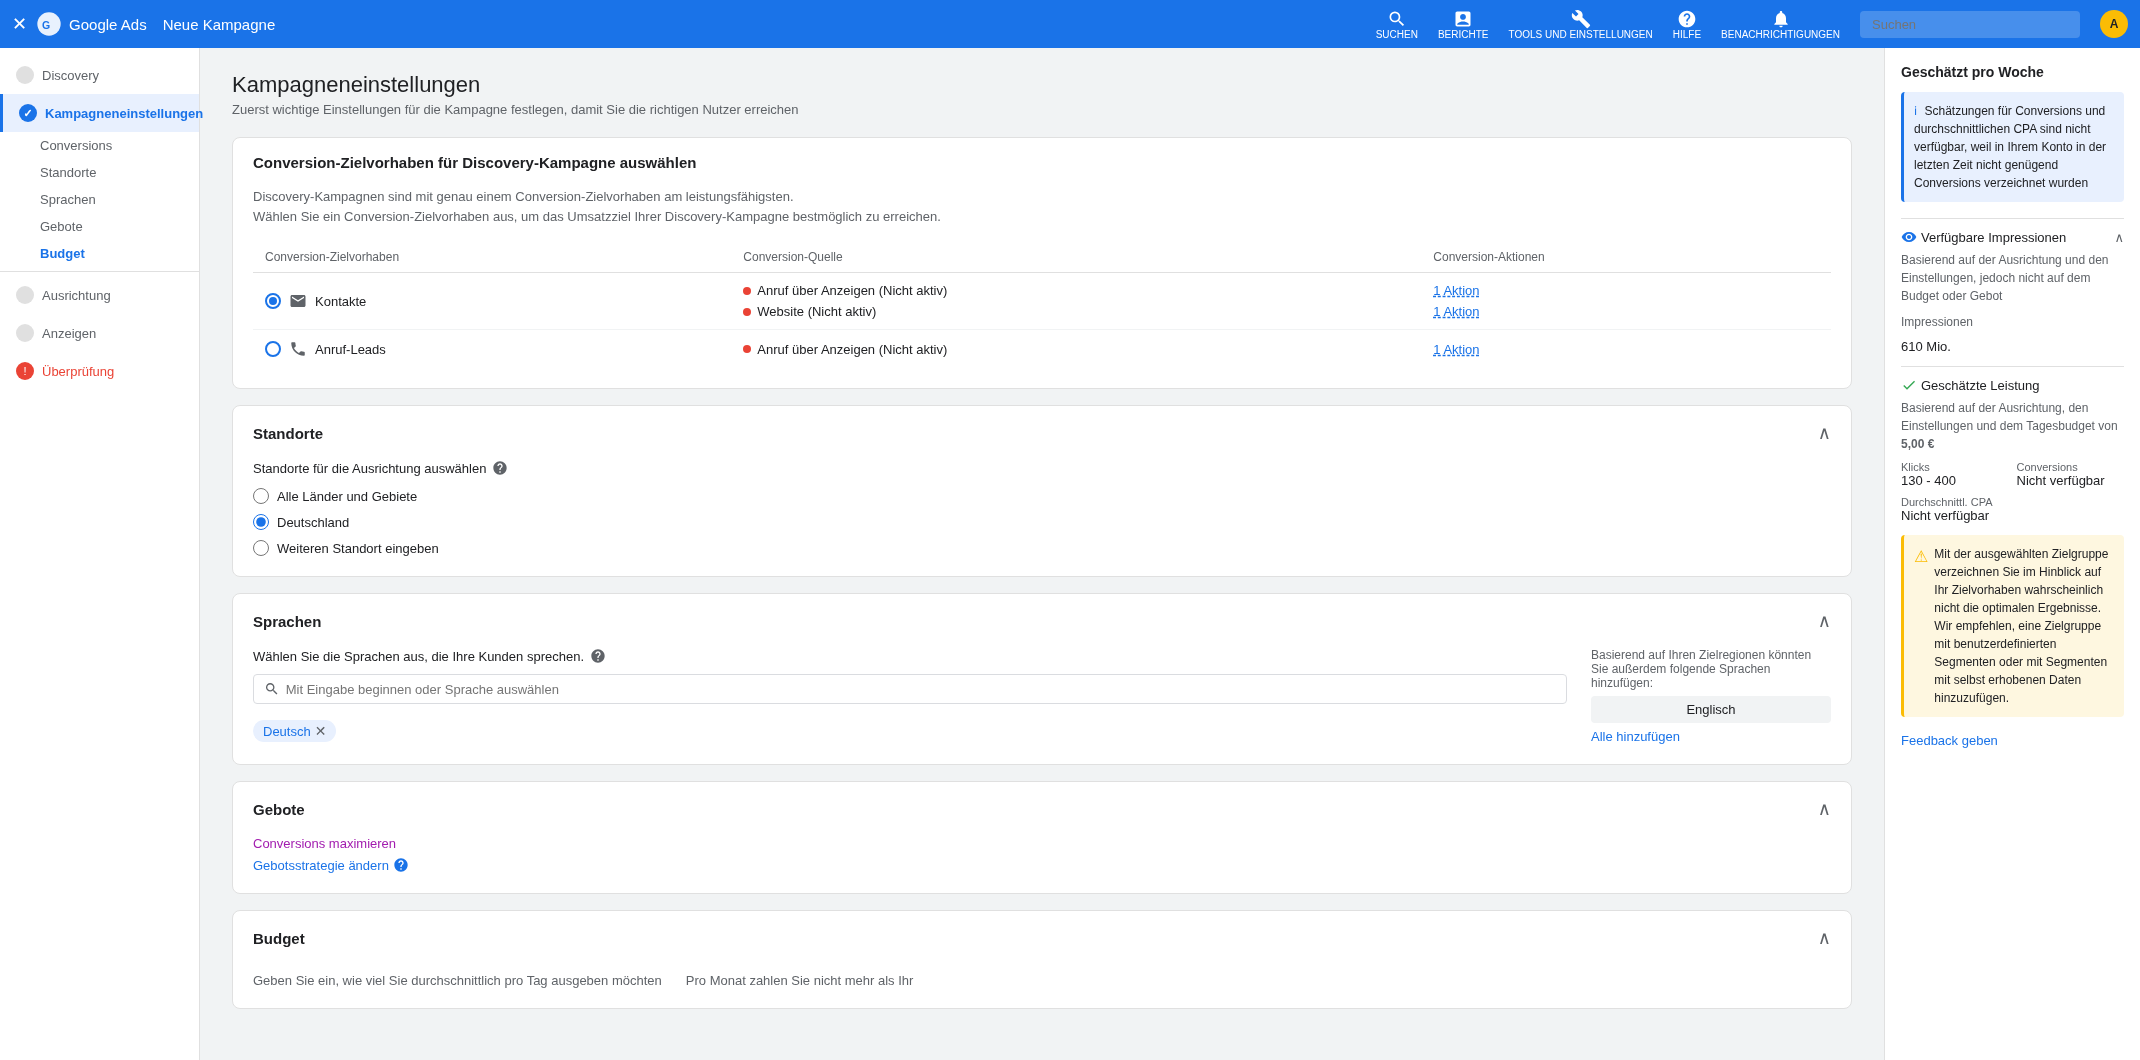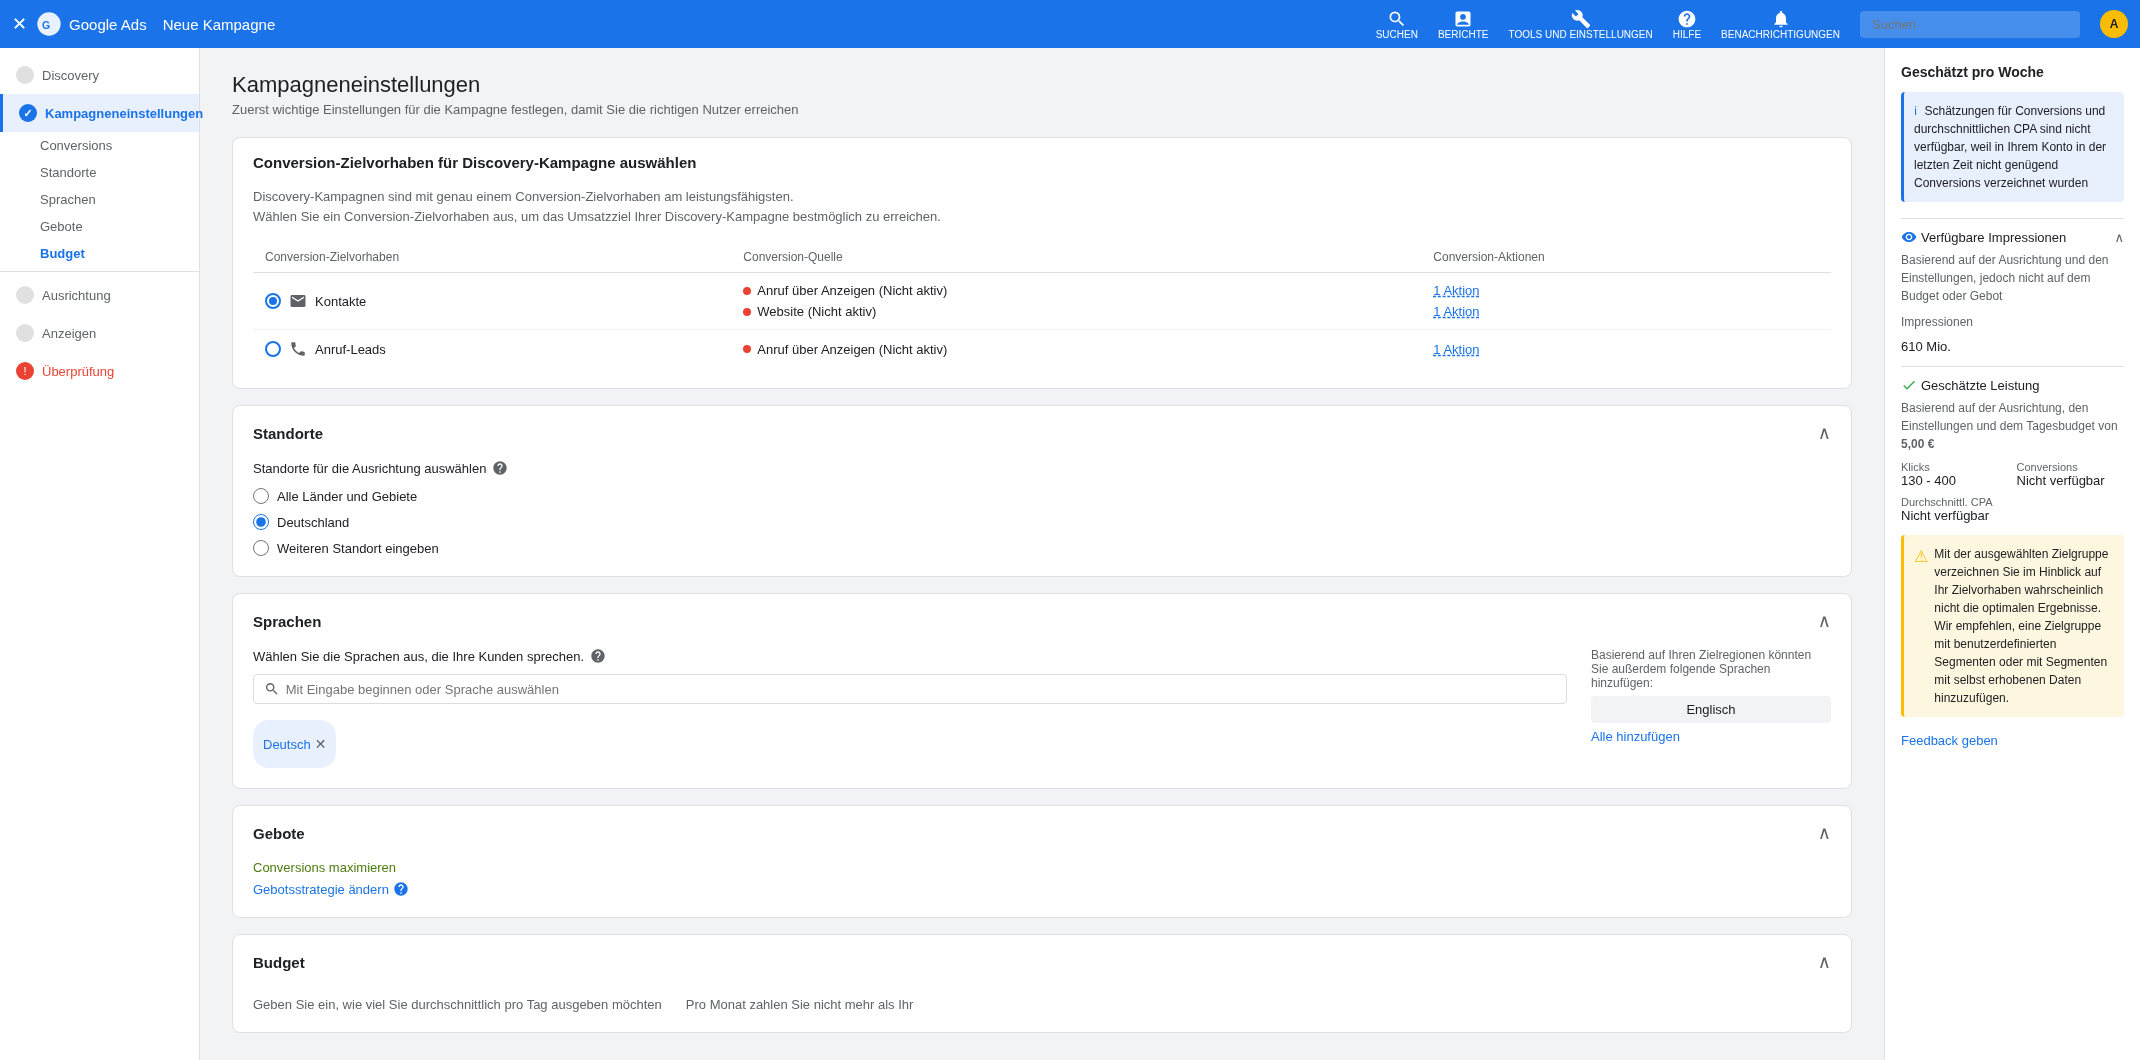--- a/index.html
+++ b/index.html
@@ -64,28 +64,28 @@
     .radio-group { display: flex; flex-direction: column; gap: 10px; margin-top: 8px; }
     .radio-label { display: flex; align-items: center; gap: 8px; cursor: pointer; font-size: 13px; color: #202124; }
     .radio-input { width: 16px; height: 16px; accent-color: #1a73e8; cursor: pointer; }
 
     
     .sprachen-layout { display: flex; gap: 24px; align-items: flex-start; }
     .sprachen-left { flex: 1; }
     .sprachen-right { width: 240px; }
     .search-box { display: flex; align-items: center; border: 1px solid #dadce0; border-radius: 4px; padding: 6px 10px; gap: 6px; background: white; }
     .search-box input { border: none; outline: none; font-size: 13px; width: 100%; color: #5f6368; }
-    .tag { display: inline-flex; align-items: center; gap: 4px; background: #e8f0fe; color: #1a73e8; border-radius: 16px; padding: 16px 10px; font-size: 13px; margin-top: 8px; }
+    .tag { display: inline-flex; align-items: center; gap: 4px; background: #e8f0fe; color: #1a73e8; border-radius: 16px; padding: 3px 10px; font-size: 13px; margin-top: 8px; }
     .tag-x { cursor: pointer; font-size: 14px; color: #5f6368; }
     .suggested-title { font-size: 12px; color: #5f6368; margin-bottom: 6px; }
     .suggested-lang { background: #f1f3f4; border-radius: 4px; padding: 6px 10px; font-size: 13px; color: #202124; text-align: center; }
     .add-all { color: #1a73e8; cursor: pointer; font-size: 13px; margin-top: 6px; }
 
     
-    .gebote-text { font-size: 13px; color: #4d7c0f; margin-bottom: 6px; }
+    .gebote-text { font-size: 13px; color: #a21caf; margin-bottom: 6px; }
     .gebote-link { color: #1a73e8; font-size: 13px; cursor: pointer; display: flex; align-items: center; gap: 4px; }
 
     
     .budget-desc { font-size: 13px; color: #5f6368; margin-top: 8px; }
 
     
     .right-panel { width: 256px; background: #fff; border-left: 1px solid #e0e0e0; padding: 16px; overflow-y: auto; flex-shrink: 0; }
     .right-panel-title { font-size: 14px; font-weight: 600; color: #202124; margin-bottom: 12px; }
     .info-box { background: #e8f0fe; border-left: 3px solid #1a73e8; border-radius: 4px; padding: 10px; font-size: 12px; color: #202124; line-height: 1.5; margin-bottom: 16px; }
     .info-box .info-icon { color: #1a73e8; margin-right: 4px; }

